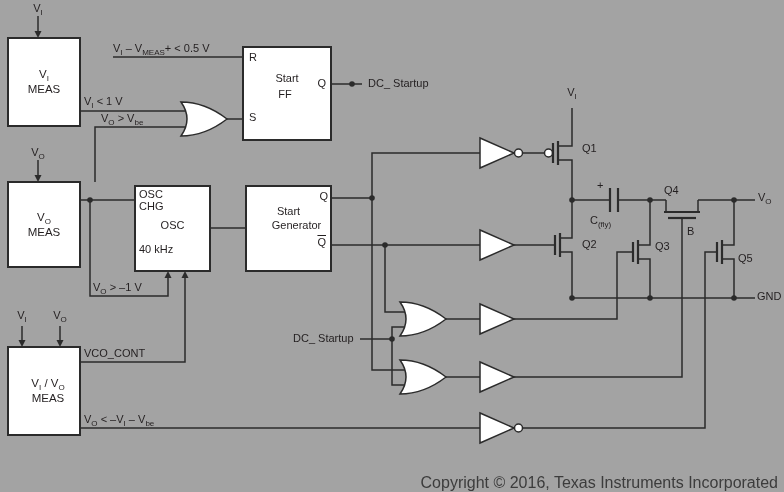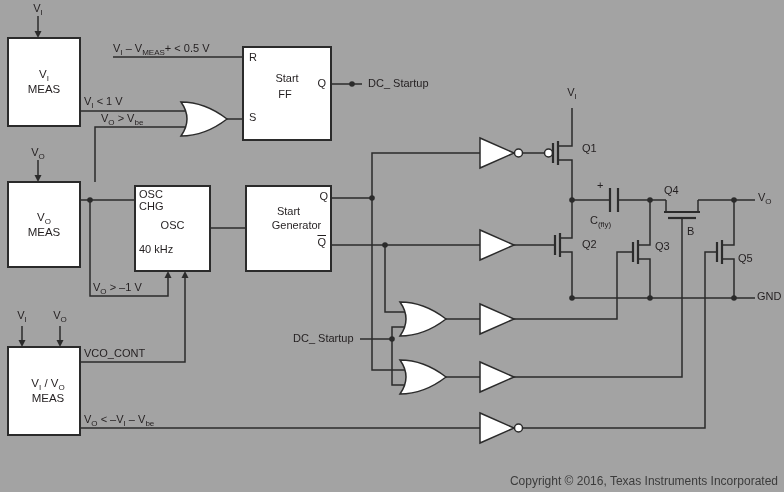--- a/index.html
+++ b/index.html
@@ -6,21 +6,21 @@
   body{margin:0;background:#fff;font-family:"Liberation Sans",sans-serif;color:#231f20}
   .stage{position:relative;width:784px;height:492px;background:#a3a3a3;overflow:hidden}
   .stage svg{position:absolute;left:0;top:0}
   .lbl{position:absolute;font-size:11px;line-height:13px;white-space:nowrap;color:#231f20}
   .lbl sub{font-size:8px;line-height:0}
   .ctr{text-align:center}
   .rgt{text-align:right}
   .blocktext{position:absolute;display:flex;flex-direction:column;align-items:center;justify-content:center;text-align:center;font-size:11.5px;line-height:15px;color:#231f20}
   .blocktext sub{font-size:8px;line-height:0}
   .ovl{text-decoration:overline}
-  .copyright{position:absolute;font-size:12px;color:#3c3c3c}
+  .copyright{position:absolute;font-size:16px;color:#3c3c3c}
   .w{stroke:#2b2b2b;stroke-width:1.5;fill:none}
   .blk{stroke:#2b2b2b;stroke-width:2;fill:#fff}
   .shape{stroke:#2b2b2b;stroke-width:1.5;fill:#fff}
   .bar{stroke:#2b2b2b;stroke-width:2.2;fill:none}
   .dot{fill:#2b2b2b;stroke:none}
   .arr{fill:#2b2b2b;stroke:none}
 </style>
 </head>
 <body>
 

